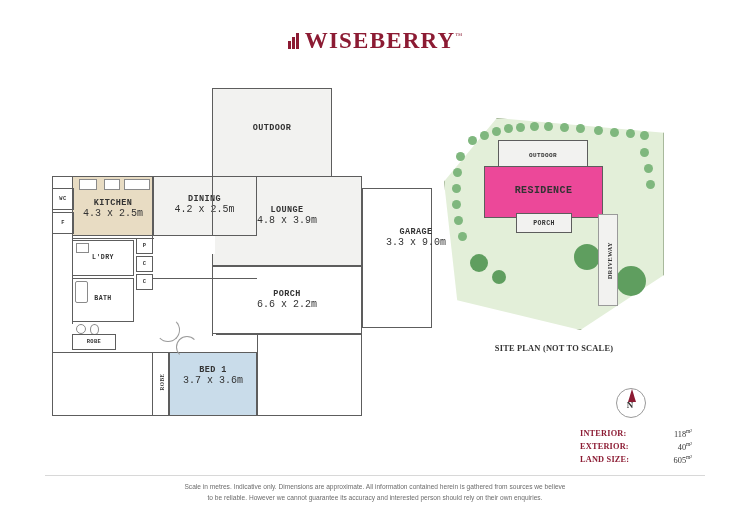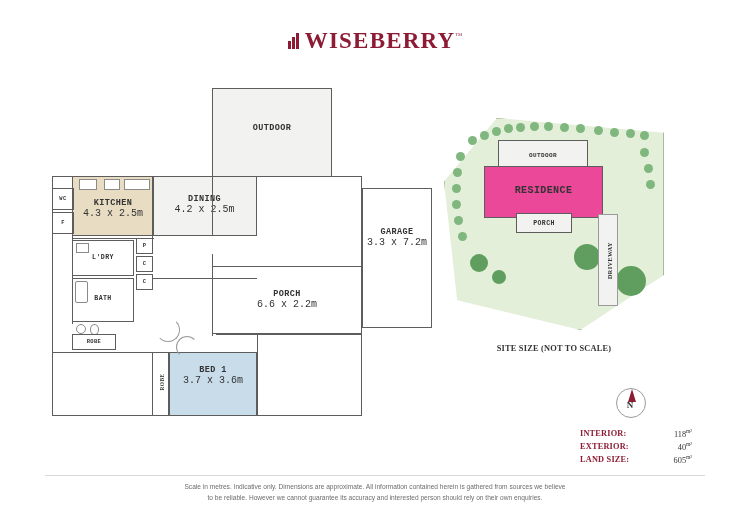--- a/index.html
+++ b/index.html
@@ -132,20 +132,26 @@
   <div class="fp">
 
     <div class="rm wall fill-grey" style="left:160px;top:0px;width:120px;height:90px;">
       <div class="lbl" style="top:34px;">
         <span class="n">OUTDOOR</span>
       </div>
     </div>
 
     <div class="rm wall fill-white" style="left:0px;top:88px;width:310px;height:240px;"></div>
 
+    <div class="rm wall fill-grey" style="left:160px;top:88px;width:150px;height:90px;">
+      <div class="lbl" style="top:28px;">
+        <span class="n">LOUNGE</span>
+        <span class="d">4.8 x 3.9m</span>
+      </div>
+    </div>
 
     <div class="rm wall fill-grey" style="left:100px;top:88px;width:105px;height:60px;">
       <div class="lbl" style="top:17px;">
         <span class="n">DINING</span>
         <span class="d">4.2 x 2.5m</span>
       </div>
     </div>
 
     <div class="rm wall fill-tan" style="left:20px;top:88px;width:82px;height:60px;">
       <div class="lbl" style="top:21px;">
@@ -222,24 +228,24 @@
       </div>
     </div>
 
     <div class="rm wall fill-white" style="left:160px;top:178px;width:150px;height:68px;">
       <div class="lbl" style="top:22px;">
         <span class="n">PORCH</span>
         <span class="d">6.6 x 2.2m</span>
       </div>
     </div>
 
-    <div class="rm wall fill-white" style="left:310px;top:100px;width:70px;height:140px;">
+    <div class="rm wall fill-white" style="left:310px;top:100px;width:70px;height:140px;padding-left:19px;">
       <div class="lbl" style="top:38px;">
         <span class="n">GARAGE</span>
-        <span class="d">3.3 x 7.2m</span>
+        <span class="d">3.3 x 9.0m</span>
       </div>
     </div>
 
     <div class="ln" style="left:100px;top:88px;width:1.2px;height:62px;"></div>
     <div class="ln" style="left:160px;top:88px;width:1.2px;height:160px;"></div>
     <div class="ln" style="left:20px;top:88px;width:1.2px;height:148px;"></div>
     <div class="ln" style="left:0px;top:264px;width:205px;height:1.2px;"></div>
     <div class="ln" style="left:20px;top:150px;width:82px;height:1.2px;"></div>
     <div class="ln" style="left:100px;top:190px;width:105px;height:1.2px;"></div>
     <div class="ln" style="left:205px;top:246px;width:1.2px;height:82px;"></div>
@@ -301,21 +307,21 @@
       <div class="lbl xs" style="top:6px;">
           <span class="n" style="font-size:6.5px;">PORCH</span>
         </div>
     </div>
 
     <div class="drive" style="left:154px;top:96px;width:20px;height:92px;">
       <div class="vt" style="left:-18px;top:42px;width:56px;font-size:6.2px;">DRIVEWAY</div>
     </div>
   </div>
 
-  <div class="site-caption">SITE SIZE (NOT TO SCALE)</div>
+  <div class="site-caption">SITE PLAN (NOT TO SCALE)</div>
 
   <div class="compass">
     <div class="ring"></div>
     <div class="needle"></div>
     <div class="nl">N</div>
   </div>
 
 
   <div class="stats">
     <div class="stat">

